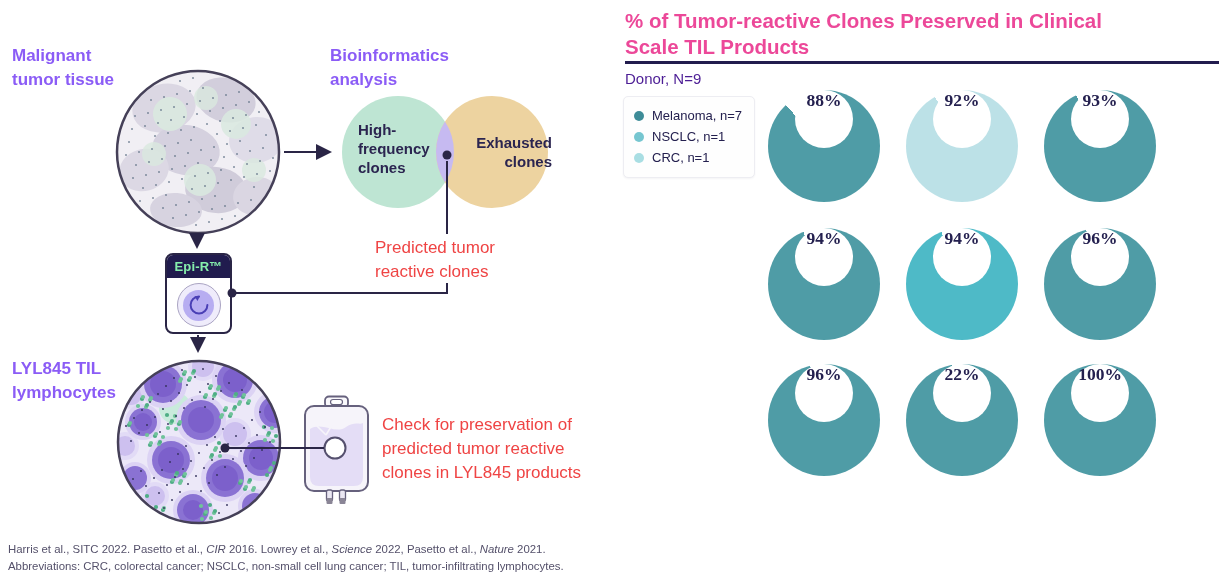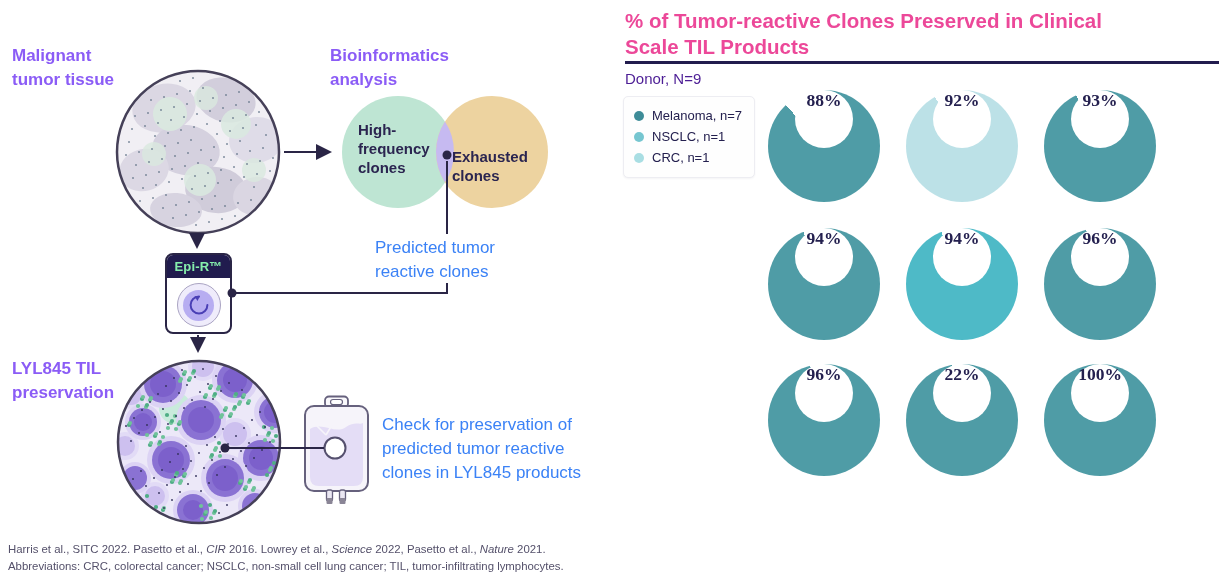--- a/index.html
+++ b/index.html
@@ -5,21 +5,21 @@
   * { margin:0; padding:0; box-sizing:border-box; }
   html,body { background:#ffffff; }
   body { font-family:"Liberation Sans", sans-serif; color:#24204F; }
   #stage { position:relative; width:1223px; height:582px; background:#fff; overflow:hidden; }
   .preline { white-space:pre-line; }
   .abs { position:absolute; }
 
   
   .section-label { font-size:17px; font-weight:bold; line-height:1.4; color:#8b5cf6; }
   .venn-label { font-size:15px; font-weight:bold; line-height:1.25; color:#2B2550; }
-  .note-label { font-size:17px; font-weight:500; line-height:1.42; color:#3b82f6; }
+  .note-label { font-size:17px; font-weight:500; line-height:1.42; color:#ef4444; }
   .citations { font-size:11.4px; line-height:1.45; color:#54506A; }
   .citations i { font-style:italic; }
 
   
   .epir-box { position:absolute; left:165px; top:253px; width:67px; height:81px;
               border:2px solid #2A2546; border-radius:8px; background:#fff; overflow:hidden; }
   .epir-header { background:#211C4E; color:#86efac; font-weight:bold; font-size:13px;
                  text-align:center; height:23px; line-height:23px; letter-spacing:.2px; }
   .epir-body { height:54px; display:flex; align-items:center; justify-content:center; }
   .epir-icon { width:44px; height:44px; border-radius:50%; background:#EFECFB;
@@ -193,39 +193,39 @@
 
   <svg class="abs" style="left:336px; top:94px;" width="220" height="122" viewBox="0 0 220 122">
     <circle cx="62" cy="58" r="56" fill="#BEE5D3"></circle>
     <circle cx="156" cy="58" r="56" fill="#EDD3A0"></circle>
     <path d="M109,27.6 A56,56 0 0 1 109,88.4 A56,56 0 0 1 109,27.6 Z" fill="#C6BAF1"></path>
     <circle cx="111" cy="61" r="4.5" fill="#2A2546"></circle>
   </svg>
   <div class="abs venn-label preline" style="left:358px; top:121px; width:85px;">High-
 frequency
 clones</div>
-  <div class="abs venn-label preline" style="left:452px; top:148px; width:100px; text-align:left;">Exhausted
+  <div class="abs venn-label preline" style="left:452px; top:134px; width:100px; text-align:right;">Exhausted
 clones</div>
   <div class="abs note-label preline" style="left:375px; top:236px; width:170px;">Predicted tumor
 reactive clones</div>
 
   <div class="epir-box">
     <div class="epir-header">Epi-R™</div>
     <div class="epir-body">
       <div class="epir-icon">
         <svg width="22" height="22" viewBox="0 0 22 22">
           <path d="M11 2.6 A8.4 8.4 0 1 0 19.4 11" fill="none" stroke="#4A3FB5" stroke-width="2" stroke-linecap="round"></path>
           <path d="M7.2 1.2 L12.6 2.8 L8.6 6.6 Z" fill="#4A3FB5" transform="rotate(-18 10 4)"></path>
         </svg>
       </div>
     </div>
   </div>
 
   <div class="abs section-label preline" style="left:12px; top:357px; width:190px;">LYL845 TIL
-preservation</div>
+lymphocytes</div>
 
   <svg class="abs" style="left:115px; top:358px;" width="168" height="168" viewBox="0 0 168 168">
     <defs>
         <clipPath id="lylClip">
           <circle cx="84" cy="84" r="81"></circle>
         </clipPath>
       </defs>
     <g clip-path="url(#lylClip)">
       <rect width="168" height="168" fill="#ECE8F8"></rect>
       <g>

